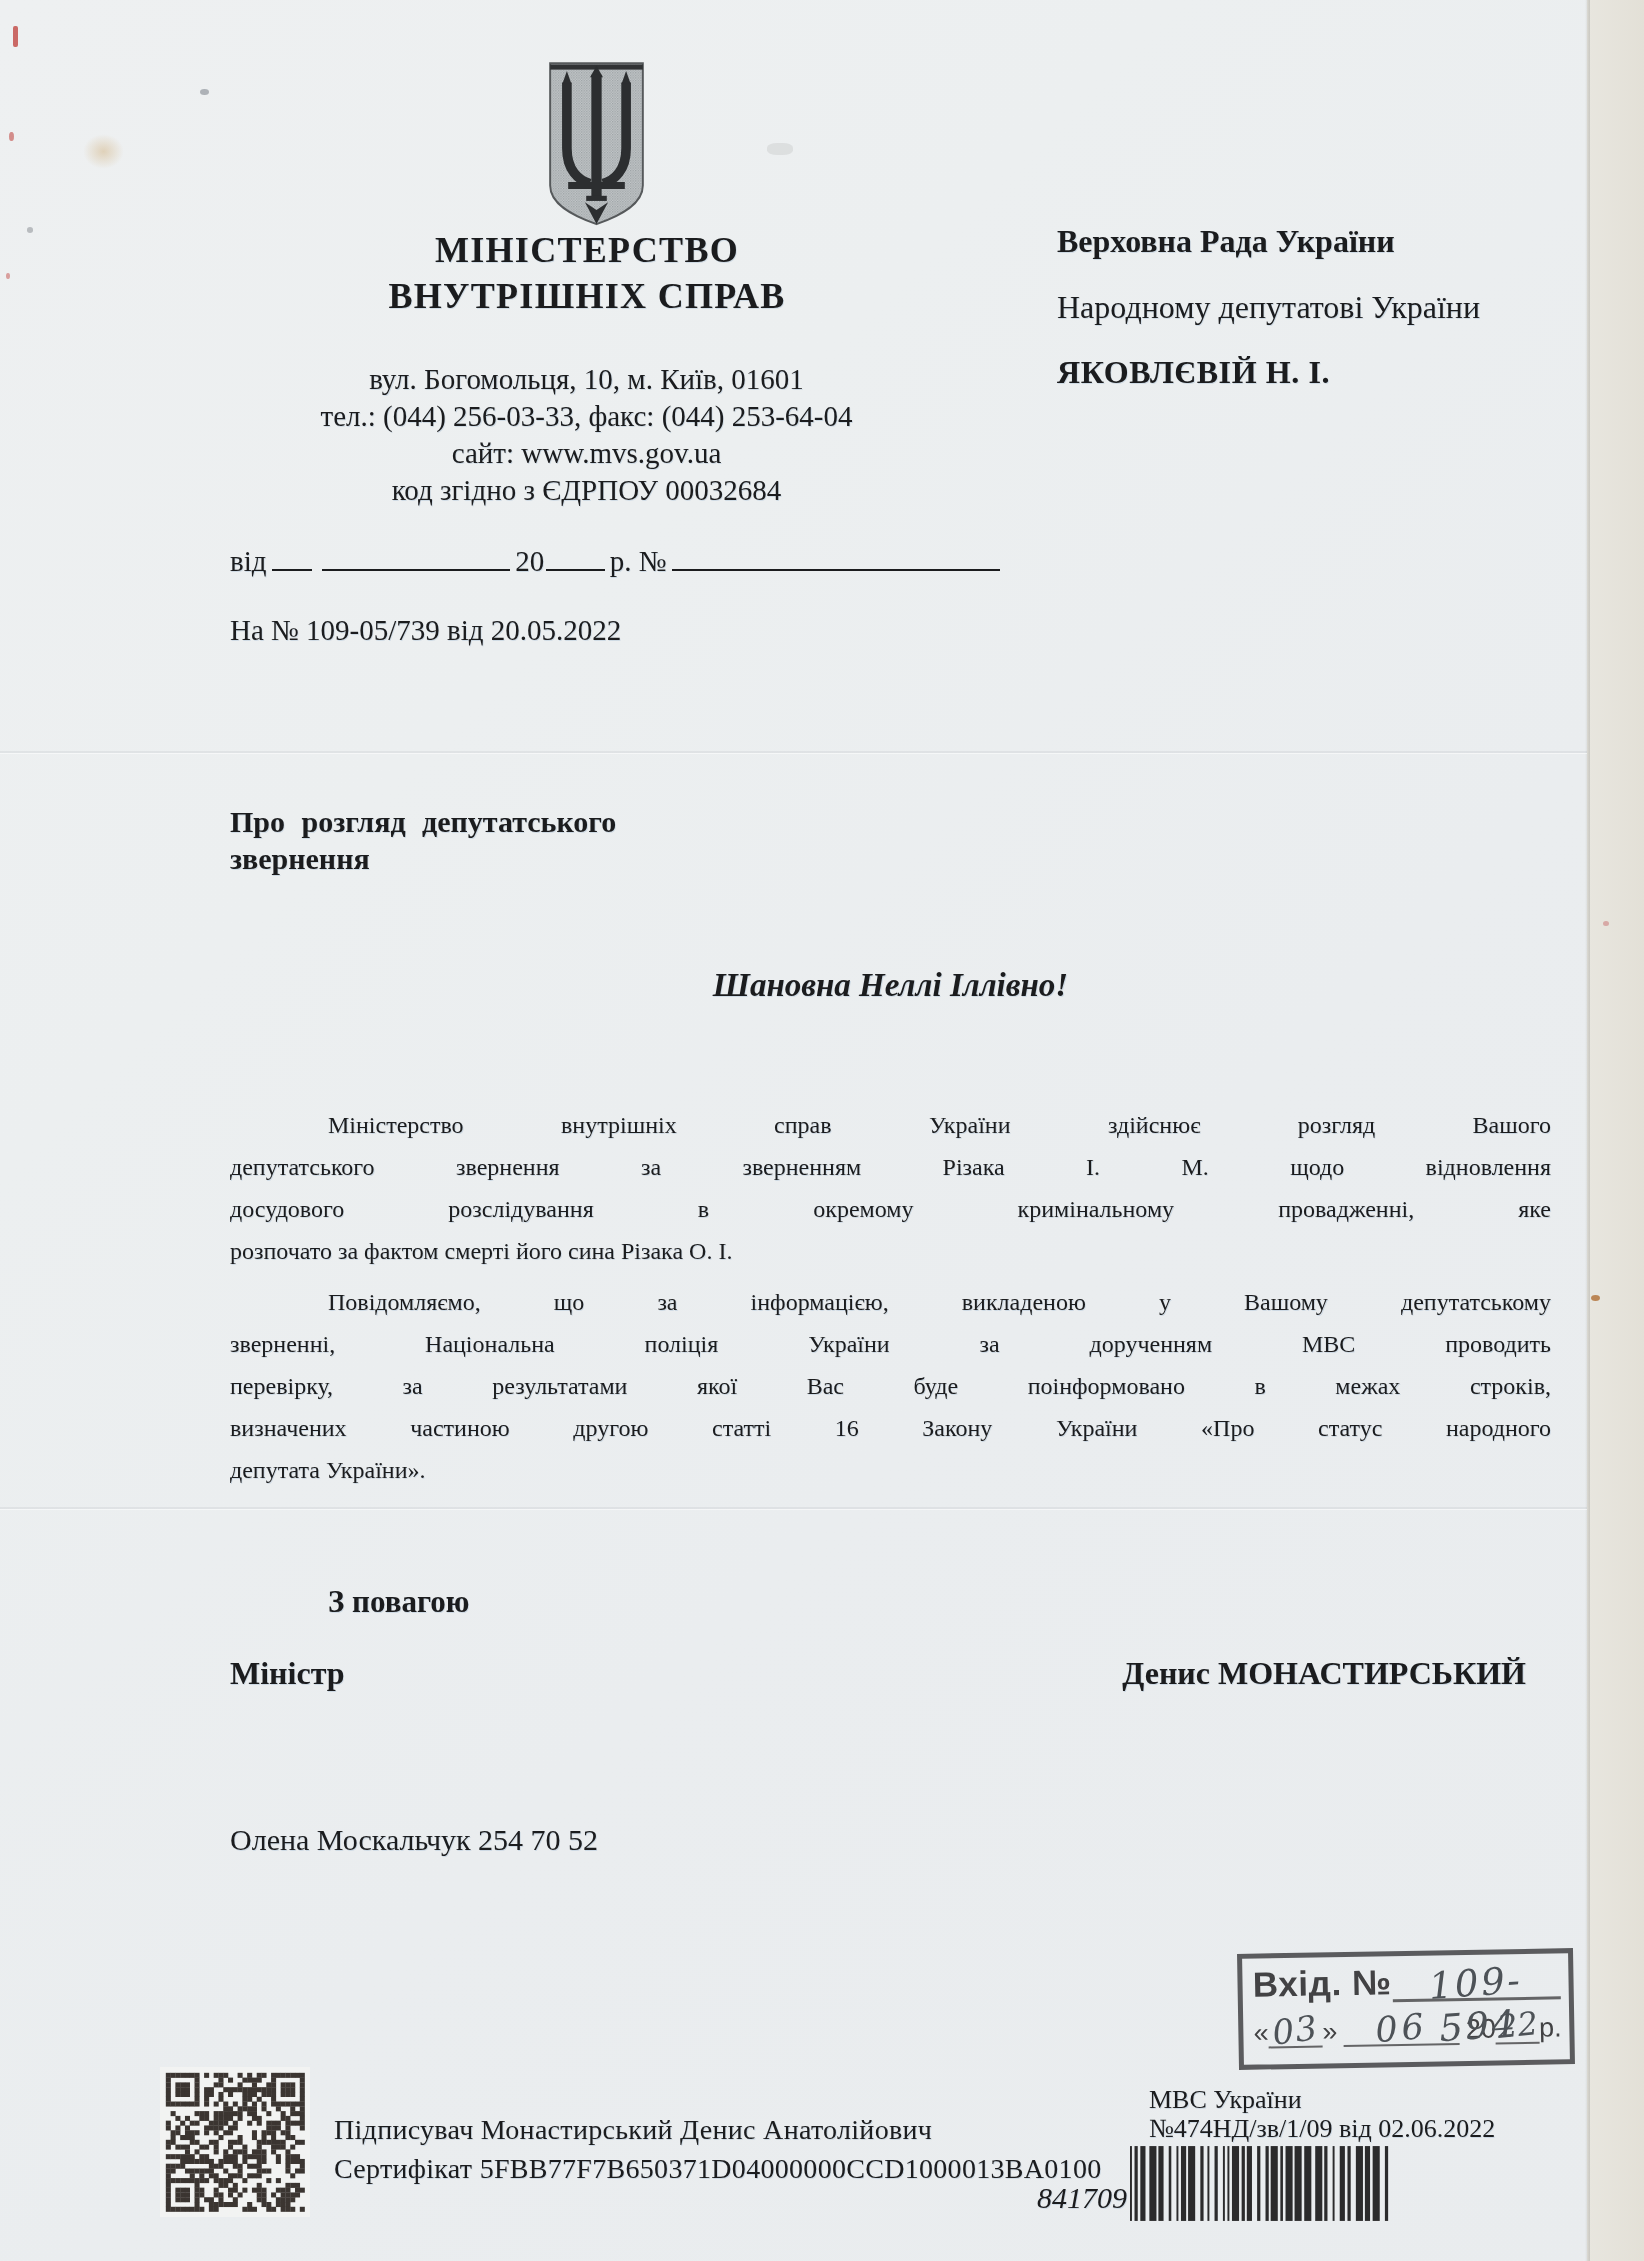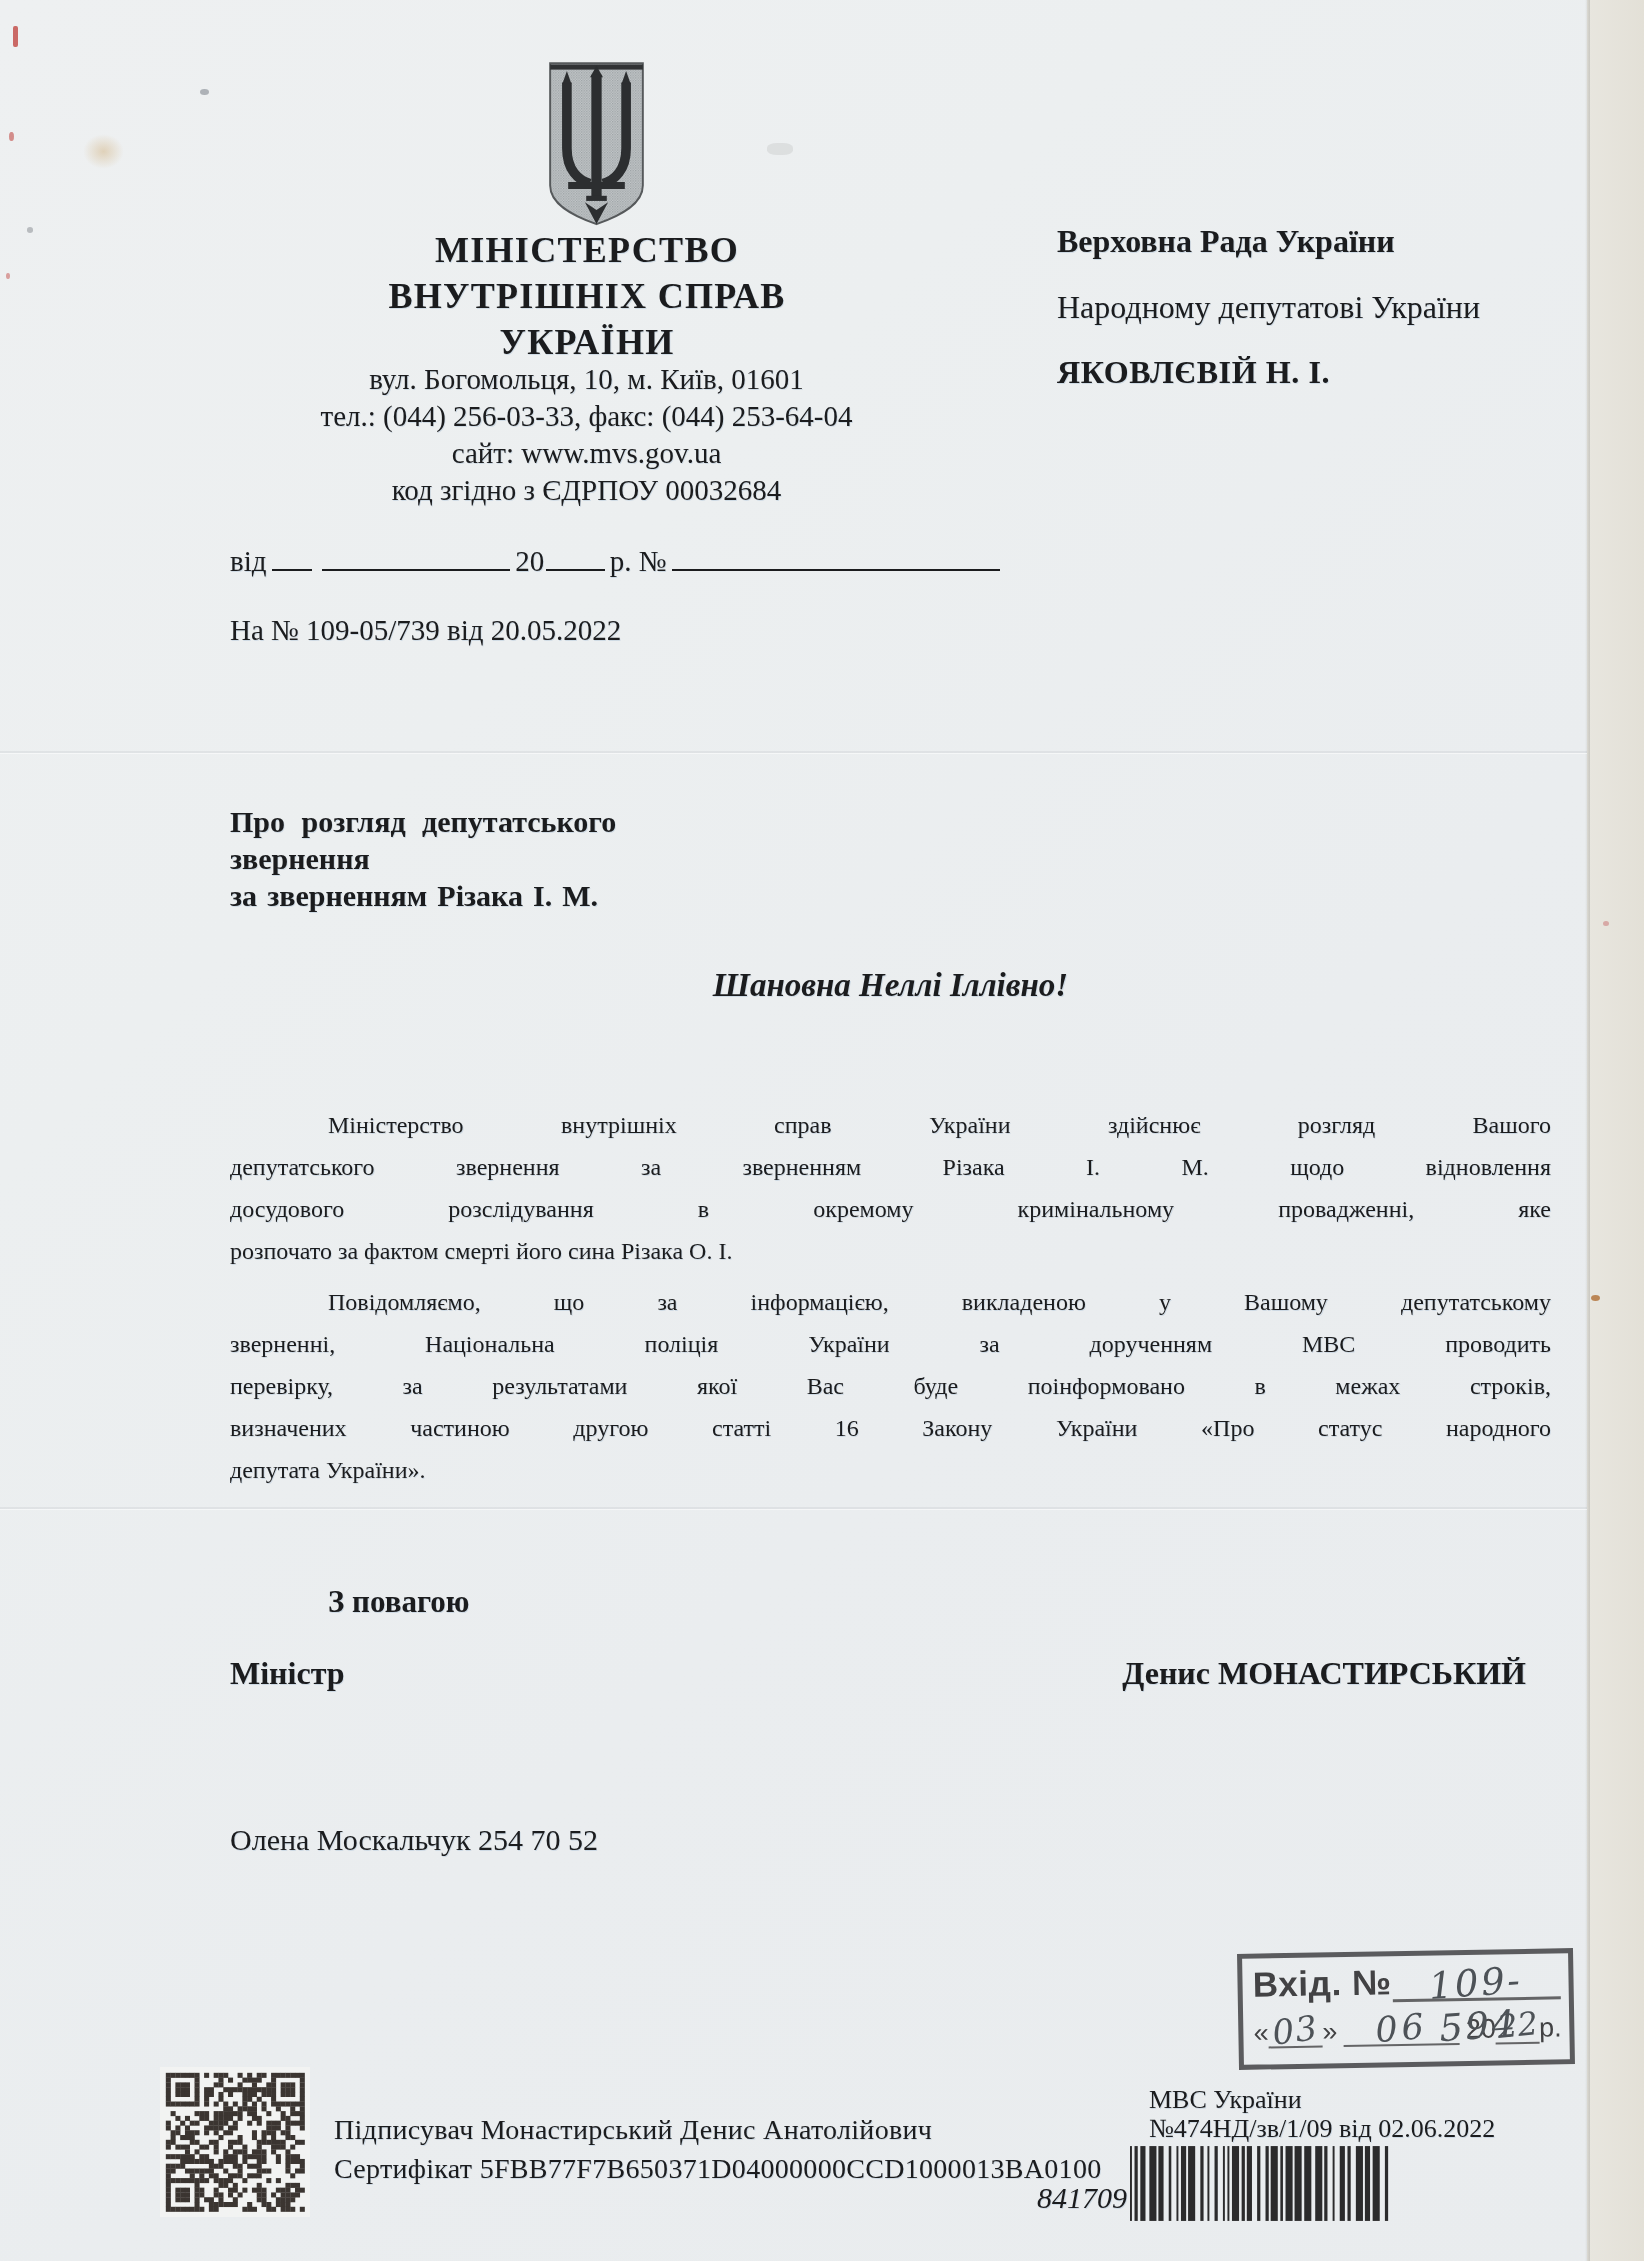--- a/index.html
+++ b/index.html
@@ -100,21 +100,20 @@
         <path d="M119,38 L126,18 L133,38 Z" fill="#2c2e30" stroke="none"></path>
         <path d="M36,196 H124" stroke-width="11"></path>
         <path d="M64,216 H96" stroke-width="8"></path>
       </g>
     </svg>
   </div>
 
   <div class="lh-name t-shadow">
     <div>МІНІСТЕРСТВО</div>
     <div>ВНУТРІШНІХ СПРАВ</div>
-    <div>УКРАЇНИ</div>
   </div>
 
   <div class="lh-addr t-shadow">
     <div>вул. Богомольця, 10, м. Київ, 01601</div>
     <div>тел.: (044) 256-03-33, факс: (044) 253-64-04</div>
     <div>сайт: www.mvs.gov.ua</div>
     <div>код згідно з ЄДРПОУ 00032684</div>
   </div>
 
   <div class="recipient t-shadow">
@@ -124,21 +123,20 @@
   </div>
 
   <div class="refline t-shadow">
     <span>від</span><span class="blank" style="width:40px"></span><span class="blank" style="width:188px"></span><span>20</span><span class="blank" style="width:59px;margin-left:1.3px"></span><span>р.</span>&nbsp;<span>№</span><span class="blank" style="width:328px"></span>
   </div>
 
   <div class="replyline t-shadow">На № 109-05/739 від 20.05.2022</div>
 
   <div class="subject t-shadow">
     <div class="s1">Про розгляд депутатського звернення</div>
-    <div class="s2">за зверненням Різака І. М.</div>
   </div>
 
   <div class="salutation t-shadow">Шановна Неллі Іллівно!</div>
 
   <div class="bodytext t-shadow">
     <div class="para1">
       <div class="bl first">Міністерство внутрішніх справ України здійснює розгляд Вашого</div>
       <div class="bl">депутатського звернення за зверненням Різака І. М. щодо відновлення</div>
       <div class="bl">досудового розслідування в окремому кримінальному провадженні, яке</div>
       <div class="bl last">розпочато за фактом смерті його сина Різака О. І.</div>

